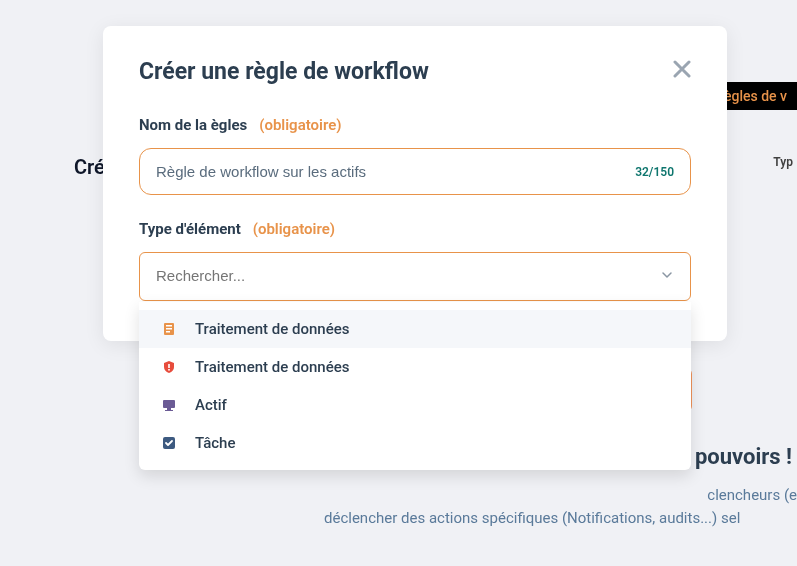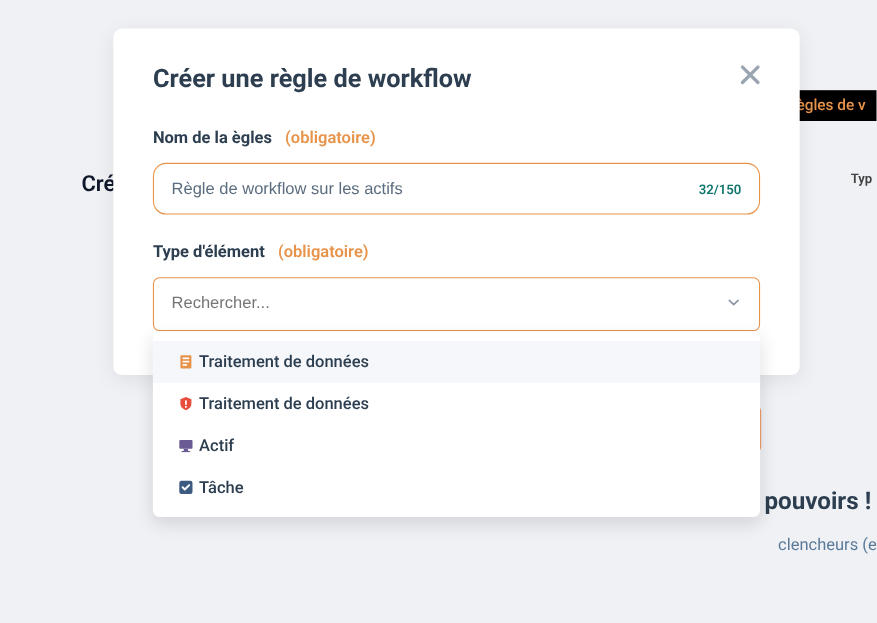--- a/index.html
+++ b/index.html
@@ -170,21 +170,21 @@
       z-index: 20;
     }
     .dropdown-item {
       display: flex;
       align-items: center;
       padding: 10px 22px;
       cursor: pointer;
       font-size: 15px;
       color: #2c3e50;
       font-weight: 500;
-      gap: 4px;
+      gap: 18px;
     }
     .dropdown-item.highlighted {
       background: #f5f7fa;
     }
     .item-icon {
       width: 16px;
       height: 16px;
       display: flex;
       align-items: center;
       justify-content: center;
@@ -195,20 +195,21 @@
 <body>
 
 <div class="backdrop">
   <div class="bg-banner">ègles de v</div>
   <div class="bg-text-left">Cré</div>
   <div class="bg-text-right">Typ</div>
   <div class="bg-orange-btn"></div>
   <div class="bg-hero-title">pouvoirs !</div>
   <div class="bg-hero-sub">
     <div style="text-align:right">clencheurs (e</div>
+    <div>déclencher des actions spécifiques (Notifications, audits...) sel</div>
   </div>
 </div>
 
 <div class="modal">
   <div class="modal-header">
     <h2 class="modal-title">Créer une règle de workflow</h2>
     <button class="close-btn">
       <span>
         <svg width="18" height="18" viewBox="0 0 18 18">
             <path d="M2 2 L16 16 M16 2 L2 16" stroke="#9aa5b1" stroke-width="3" stroke-linecap="round"></path>

